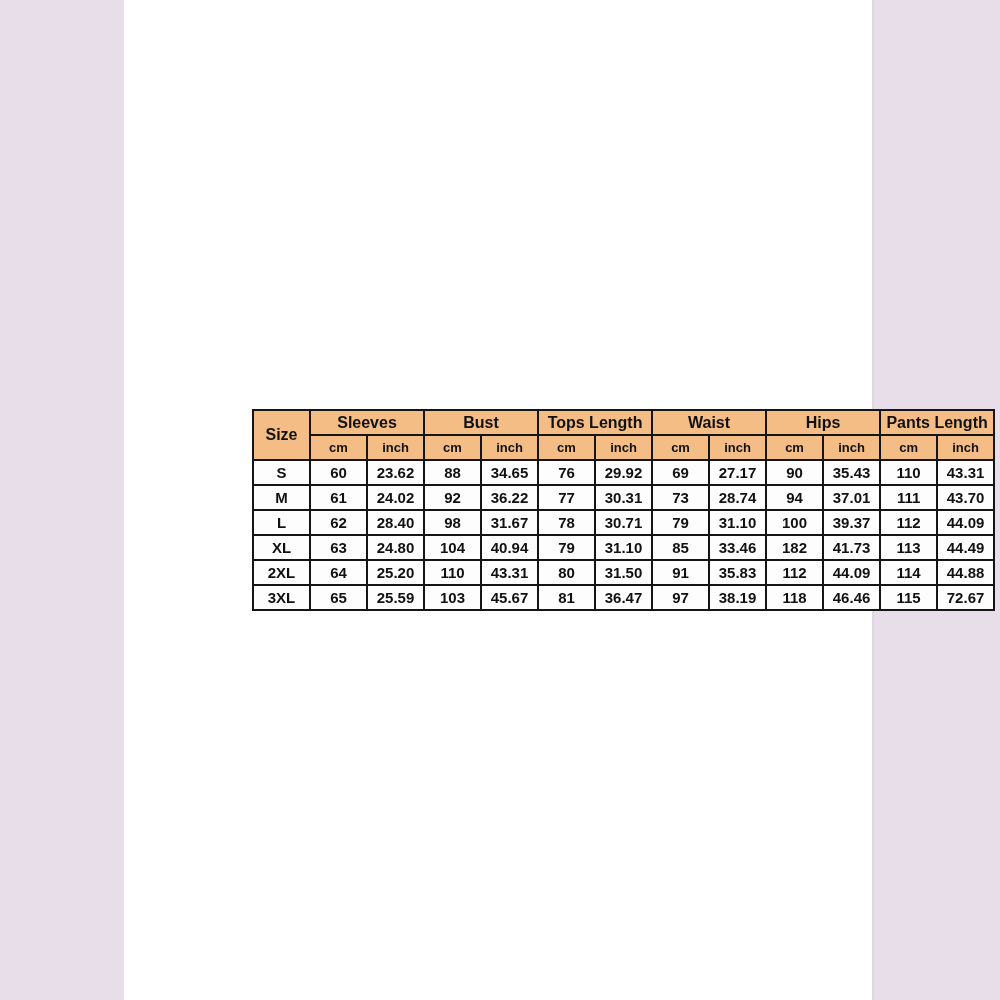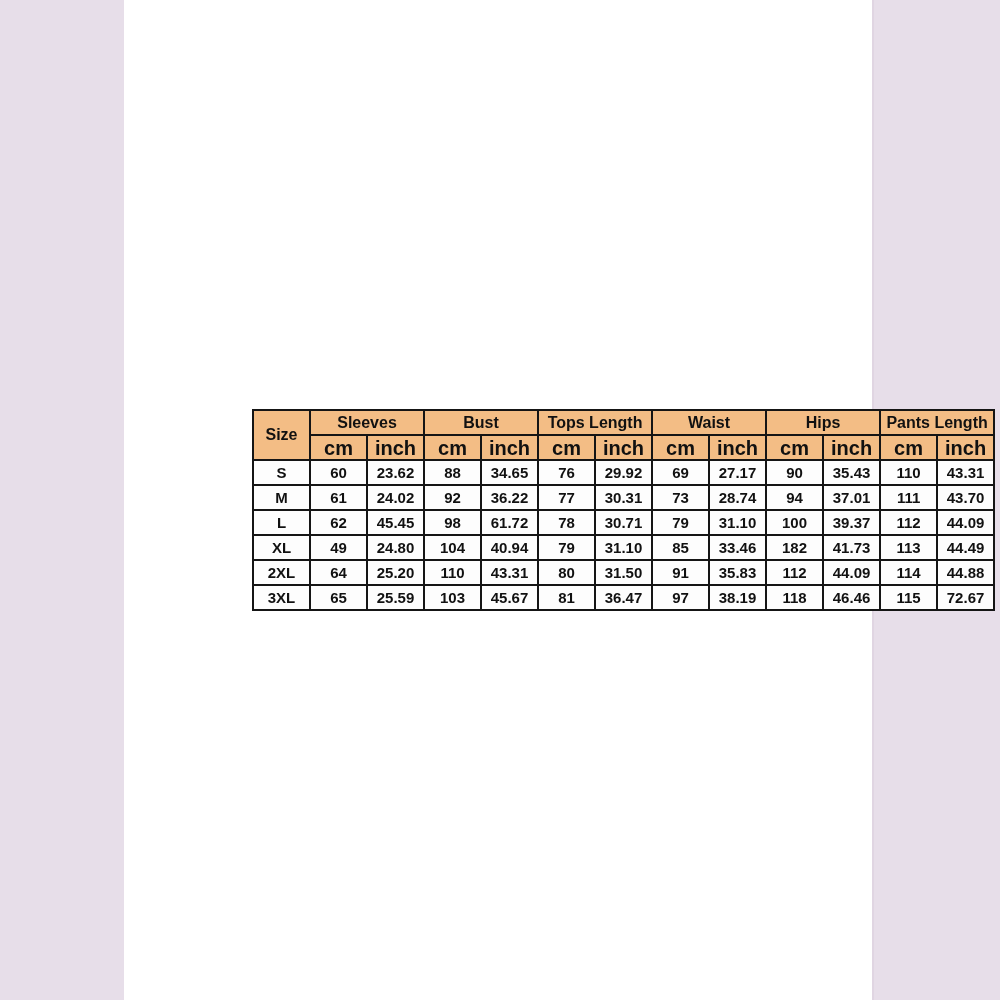--- a/index.html
+++ b/index.html
@@ -52,21 +52,21 @@
     color: #111111;
     overflow: hidden;
     white-space: nowrap;
   }
   table.size-chart th.group {
     background: #F3BD85;
     font-size: 16px;
   }
   table.size-chart th.unit {
     background: #F3BD85;
-    font-size: 20px;
+    font-size: 13px;
   }
   table.size-chart td {
     background: #FDFDFD;
   }
 </style>
 </head>
 <body>
 
 <div class="page">
   <div class="panel">
@@ -139,35 +139,35 @@
             <td>73</td>
             <td>28.74</td>
             <td>94</td>
             <td>37.01</td>
             <td>111</td>
             <td>43.70</td>
           </tr>
           <tr>
             <td>L</td>
             <td>62</td>
-            <td>45.45</td>
+            <td>28.40</td>
             <td>98</td>
-            <td>61.72</td>
+            <td>31.67</td>
             <td>78</td>
             <td>30.71</td>
             <td>79</td>
             <td>31.10</td>
             <td>100</td>
             <td>39.37</td>
             <td>112</td>
             <td>44.09</td>
           </tr>
           <tr>
             <td>XL</td>
-            <td>49</td>
+            <td>63</td>
             <td>24.80</td>
             <td>104</td>
             <td>40.94</td>
             <td>79</td>
             <td>31.10</td>
             <td>85</td>
             <td>33.46</td>
             <td>182</td>
             <td>41.73</td>
             <td>113</td>

